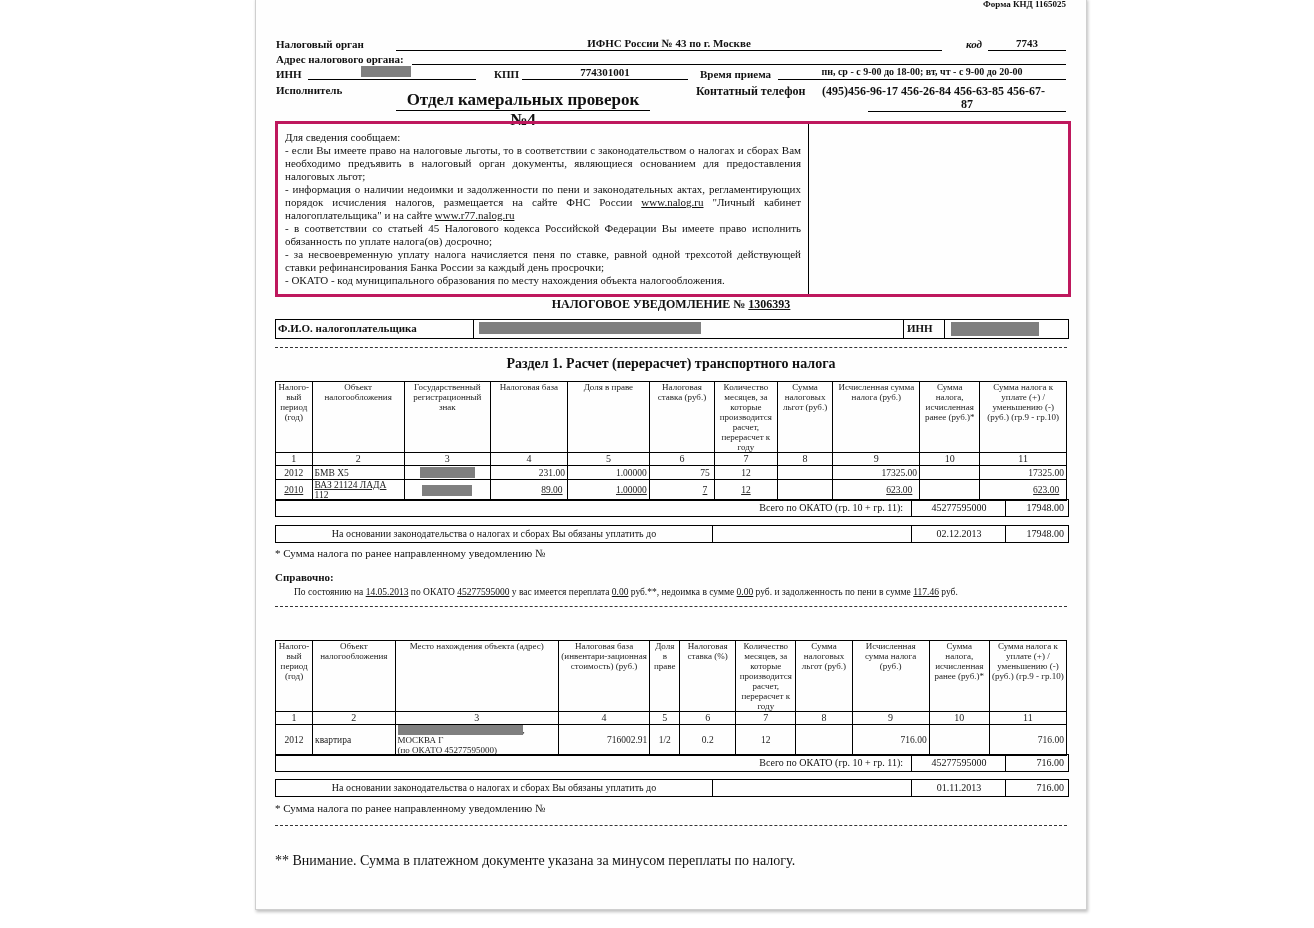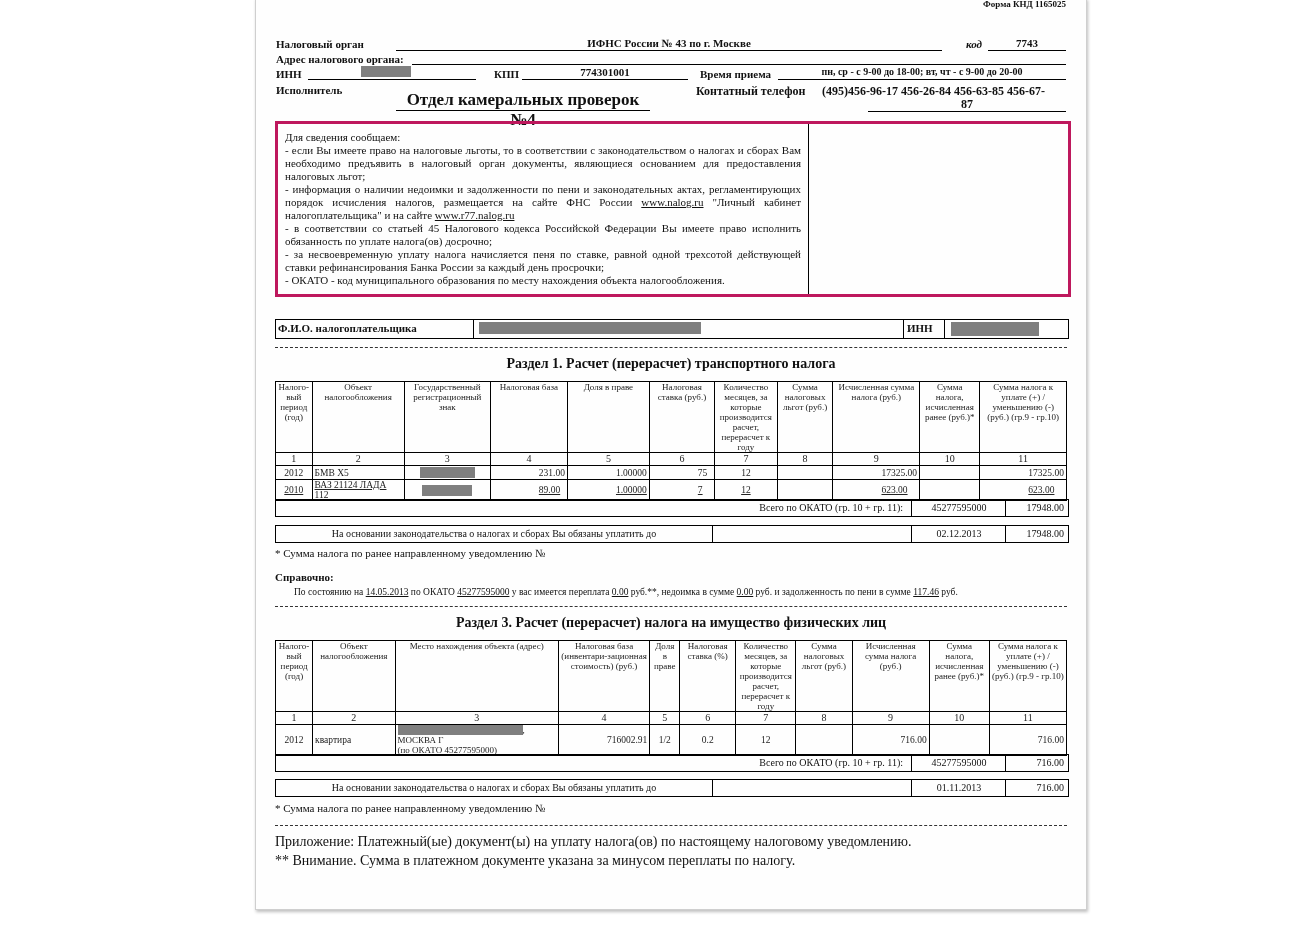--- a/index.html
+++ b/index.html
@@ -22,21 +22,21 @@
   .info-text { position:absolute; left:7px; top:7px; width:516px; font-size:11px; line-height:13px; text-align:justify; }
   .info-divider { position:absolute; left:530px; top:0; bottom:0; border-left:1px solid #000; }
   .info-text a { color:#111; text-decoration:underline; }
   .notice-title { left:0; right:0; top:298px; text-align:center; font-size:12px; font-weight:bold; }
   .notice-title u { text-decoration:underline; }
   .fio-row { left:19px; top:320px; width:792px; height:18px; border:1px solid #000; font-size:11px; font-weight:bold; }
   .dash { left:19px; width:792px; border-top:1px dashed #333; }
   .section-title { left:0; right:0; text-align:center; font-size:14px; font-weight:bold; }
   table.tax { position:absolute; border-collapse:collapse; font-size:9px; color:#222; }
   table.tax td { border:1px solid #000; padding:0 2px; vertical-align:top; text-align:center; line-height:10px; }
-  table.tax td.r { text-align:left;padding-left:48px; }
+  table.tax td.r { text-align:center;padding-left:48px; }
   table.tax td.l { text-align:left; }
   table.tax tr.num td { vertical-align:middle; font-size:10px; }
   table.tax tr.data td { vertical-align:middle; font-size:9.5px; }
   .sumbox { left:19px; width:792px; height:16px; border:1px solid #000; font-size:10px; }
   .sumbox .cell { position:absolute; top:0; height:16px; line-height:16px; }
   .sumbox .bl { border-left:1px solid #000; }
   .footnote { left:19px; font-size:11px; }
   .spr-h { left:19px; top:572px; font-size:11px; font-weight:bold; }
   .spr-t { left:38px; top:588px; font-size:9.5px; }
   .spr-t u { text-decoration:underline; }
@@ -77,20 +77,21 @@
       <div>Для сведения сообщаем:</div>
       <div>- если Вы имеете право на налоговые льготы, то в соответствии с законодательством о налогах и сборах Вам необходимо предъявить в налоговый орган документы, являющиеся основанием для предоставления налоговых льгот;</div>
       <div><span>- информация о наличии недоимки и задолженности по пени и законодательных актах, регламентирующих порядок исчисления налогов, размещается на сайте ФНС России </span><a>www.nalog.ru</a><span> "Личный кабинет налогоплательщика" и на сайте </span><a>www.r77.nalog.ru</a></div>
       <div>- в соответствии со статьей 45 Налогового кодекса Российской Федерации Вы имеете право исполнить обязанность по уплате налога(ов) досрочно;</div>
       <div>- за несвоевременную уплату налога начисляется пеня по ставке, равной одной трехсотой действующей ставки рефинансирования Банка России за каждый день просрочки;</div>
       <div>- ОКАТО - код муниципального образования по месту нахождения объекта налогообложения.</div>
     </div>
     <div class="info-divider"></div>
   </div>
 
+  <div class="abs notice-title"><span>НАЛОГОВОЕ УВЕДОМЛЕНИЕ № </span><u>1306393</u></div>
 
   <div class="abs fio-row">
     <div class="abs" style="left:2px;top:2px;">Ф.И.О. налогоплательщика</div>
     <div class="abs" style="left:197px;top:0;height:18px;border-left:1px solid #000;"></div>
     <span class="abs redact" style="left:203px;top:2px;width:222px;height:12px;"></span>
     <div class="abs" style="left:627px;top:0;height:18px;border-left:1px solid #000;"></div>
     <div class="abs" style="left:631px;top:2px;">ИНН</div>
     <div class="abs" style="left:668px;top:0;height:18px;border-left:1px solid #000;"></div>
     <span class="abs redact" style="left:675px;top:2px;width:88px;height:14px;"></span>
   </div>
@@ -180,21 +181,20 @@
     <div class="cell bl" style="left:635px;width:94px;text-align:center;">02.12.2013</div>
     <div class="cell bl" style="left:729px;width:61px;text-align:right;padding-right:2px;box-sizing:border-box;">17948.00</div>
   </div>
   <div class="abs footnote" style="top:548px;">* Сумма налога по ранее направленному уведомлению №</div>
 
   <div class="abs spr-h">Справочно:</div>
   <div class="abs spr-t"><span>По состоянию на </span><u>14.05.2013</u><span> по ОКАТО </span><u>45277595000</u><span> у вас имеется переплата </span><u>0.00</u><span> руб.**, недоимка в сумме </span><u>0.00</u><span> руб. и задолженность по пени в сумме </span><u>117.46</u><span> руб.</span></div>
 
   <div class="abs dash" style="top:607px;"></div>
 
-  <div class="abs section-title" style="top:616px;">Раздел 3. Расчет (перерасчет) налога на имущество физических лиц</div>
 
   <table class="tax" style="left:19px;top:641px;width:792px;">
     <colgroup>
       <col style="width:38px">
         <col style="width:88px">
         <col style="width:182px">
         <col style="width:66px">
         <col style="width:32px">
       <col style="width:62px">
         <col style="width:62px">
@@ -257,15 +257,14 @@
   <div class="abs sumbox" style="top:780px;">
     <div class="cell" style="left:0;width:436px;text-align:center;">На основании законодательства о налогах и сборах Вы обязаны уплатить до</div>
     <div class="cell bl" style="left:436px;width:199px;"></div>
     <div class="cell bl" style="left:635px;width:94px;text-align:center;">01.11.2013</div>
     <div class="cell bl" style="left:729px;width:61px;text-align:right;padding-right:2px;box-sizing:border-box;">716.00</div>
   </div>
   <div class="abs footnote" style="top:803px;">* Сумма налога по ранее направленному уведомлению №</div>
 
   <div class="abs dash" style="top:826px;"></div>
 
-  <div class="abs appendix" style="top:833px;">Приложение: Платежный(ые) документ(ы) на уплату налога(ов) по настоящему налоговому уведомлению.</div>
   <div class="abs appendix" style="top:852px;text-align:right;">** Внимание. Сумма в платежном документе указана за минусом переплаты по налогу.</div>
 </div>
 
 </body></html>

